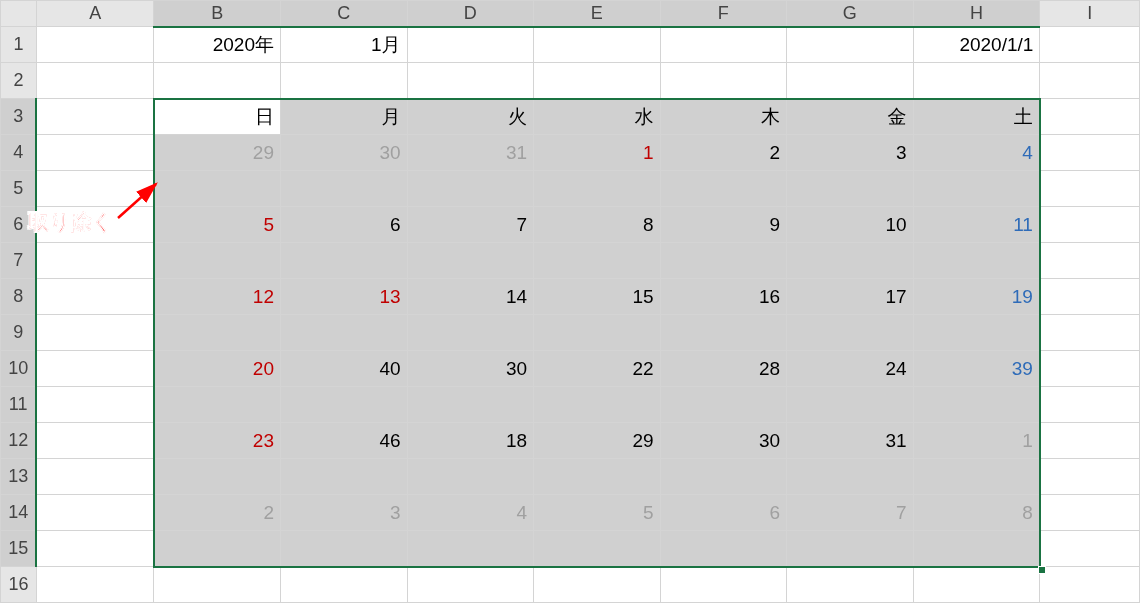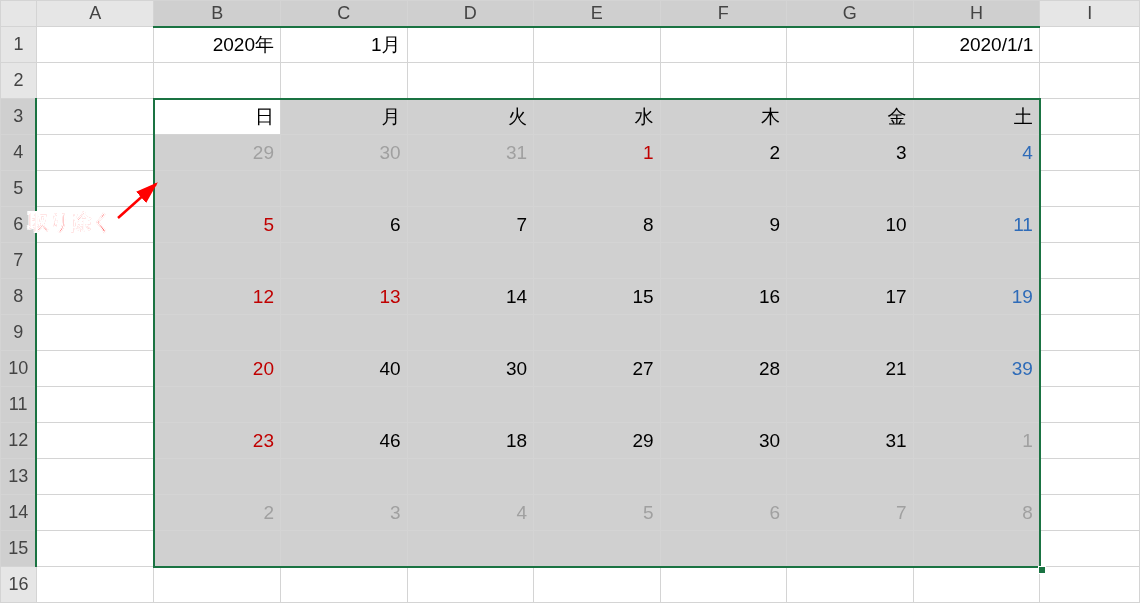--- a/index.html
+++ b/index.html
@@ -214,23 +214,23 @@
       <td class="cell cal-cell selected sel-border-right"></td>
       <td class="cell"></td>
     </tr>
 
     <tr>
       <th class="row-header rhdr-sel">10</th>
       <td class="cell"></td>
       <td class="cell cal-cell selected right red sel-border-left">20</td>
       <td class="cell cal-cell selected right black">40</td>
       <td class="cell cal-cell selected right black">30</td>
-      <td class="cell cal-cell selected right black">27</td>
+      <td class="cell cal-cell selected right black">22</td>
       <td class="cell cal-cell selected right black">28</td>
-      <td class="cell cal-cell selected right black">21</td>
+      <td class="cell cal-cell selected right black">24</td>
       <td class="cell cal-cell selected right blue sel-border-right">39</td>
       <td class="cell"></td>
     </tr>
 
     <tr>
       <th class="row-header rhdr-sel">11</th>
       <td class="cell"></td>
       <td class="cell cal-cell selected sel-border-left"></td>
       <td class="cell cal-cell selected"></td>
       <td class="cell cal-cell selected"></td>

